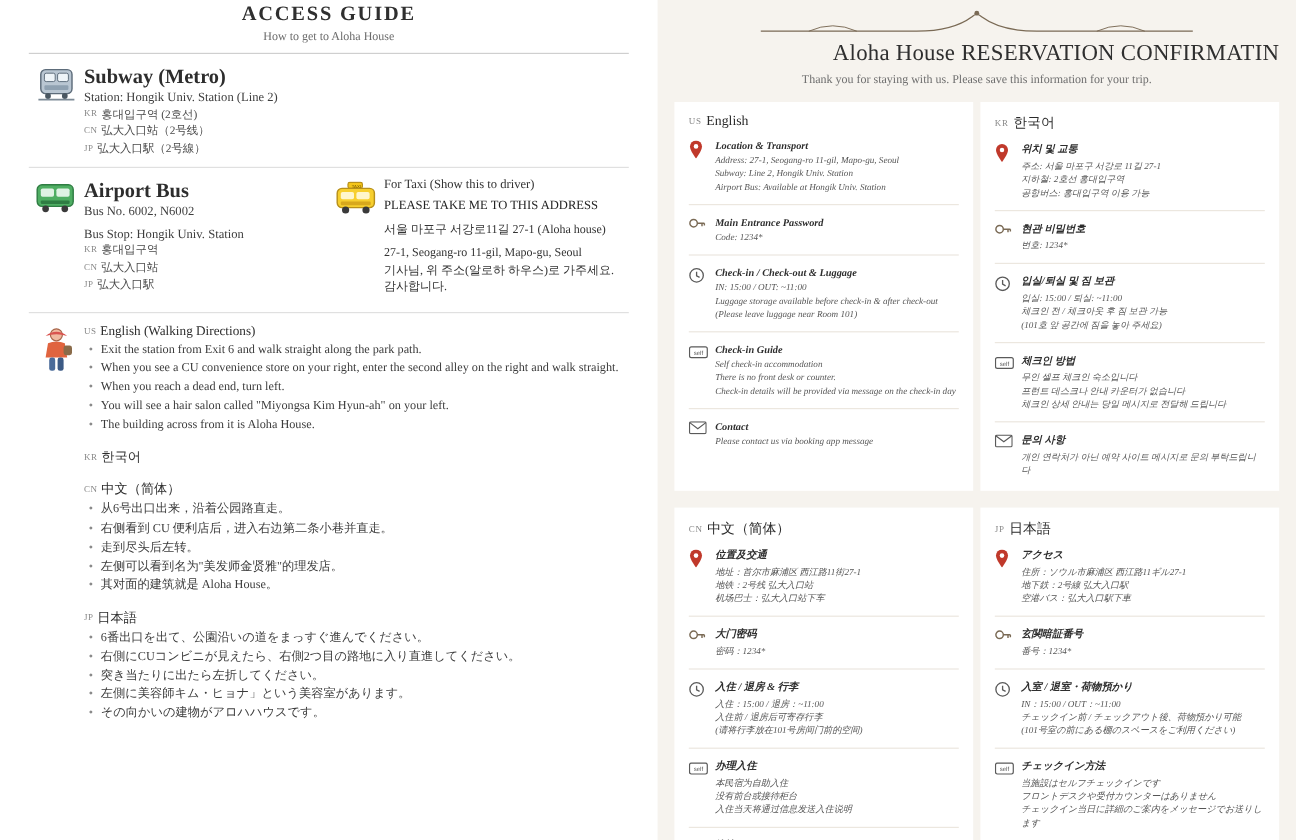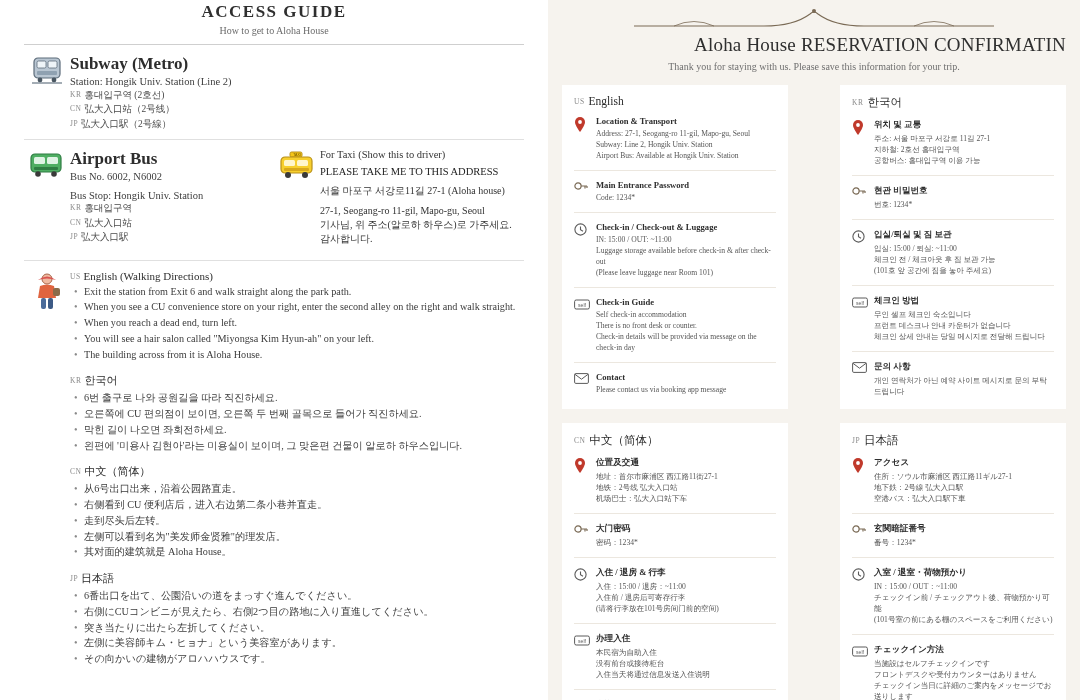--- a/index.html
+++ b/index.html
@@ -44,28 +44,28 @@
     width:532px;height:700px;background:#f6f3ee;box-sizing:border-box;
     padding:0 14px;position:relative;
   }
   .ornament{display:block;margin:6px auto 0 auto;}
   .r-title{
     text-align:right;font-size:19px;color:#2f2f2f;margin-top:2px;letter-spacing:.2px;
   }
   .r-sub{text-align:center;font-size:10px;color:#6f6f6f;margin-top:5px;}
   .cards{display:flex;flex-wrap:wrap;justify-content:space-between;margin-top:13px;}
   .card{
-    width:226px;background:#ffffff;box-sizing:border-box;
+    width:249px;background:#ffffff;box-sizing:border-box;
     padding:10px 12px 12px 12px;margin-bottom:14px;
   }
   .card-head{font-size:11.5px;color:#2a2a2a;margin-bottom:7px;}
   .card-head .tag{font-size:7.5px;color:#8a8a8a;letter-spacing:.5px;margin-right:4px;vertical-align:1px;}
   .grp{display:flex;margin-top:9px;}
   .grp .gi{width:22px;flex:0 0 22px;padding-top:1px;}
-  .grp .gt{flex:1;}
+  .grp .gt{flex:1;font-style:italic;}
   .g-title{font-size:8.6px;color:#2e2e2e;font-weight:bold;margin-bottom:2px;}
   .g-line{font-size:7.6px;color:#555;line-height:1.45;}
   .thin-sep{border-top:1px solid #ece7df;margin-top:9px;}
   
   svg{display:block;}
 </style>
 </head>
 <body>
 
 <div class="page">
@@ -177,26 +177,20 @@
           <li>Exit the station from Exit 6 and walk straight along the park path.</li>
           <li>When you see a CU convenience store on your right, enter the second alley on the right and walk straight.</li>
           <li>When you reach a dead end, turn left.</li>
           <li>You will see a hair salon called "Miyongsa Kim Hyun-ah" on your left.</li>
           <li>The building across from it is Aloha House.</li>
         </ul>
 
         <div class="walk-head sec-gap">
           <span class="lang-tag">KR</span><span>한국어</span>
         </div>
-        <ul class="walk">
-          <li>6번 출구로 나와 공원길을 따라 직진하세요.</li>
-          <li>오른쪽에 CU 편의점이 보이면, 오른쪽 두 번째 골목으로 들어가 직진하세요.</li>
-          <li>막힌 길이 나오면 좌회전하세요.</li>
-          <li>왼편에 '미용사 김현아'라는 미용실이 보이며, 그 맞은편 건물이 알로하 하우스입니다.</li>
-        </ul>
 
         <div class="walk-head sec-gap">
           <span class="lang-tag">CN</span><span>中文（简体）</span>
         </div>
         <ul class="walk">
           <li>从6号出口出来，沿着公园路直走。</li>
           <li>右侧看到 CU 便利店后，进入右边第二条小巷并直走。</li>
           <li>走到尽头后左转。</li>
           <li>左侧可以看到名为"美发师金贤雅"的理发店。</li>
           <li>其对面的建筑就是 Aloha House。</li>

